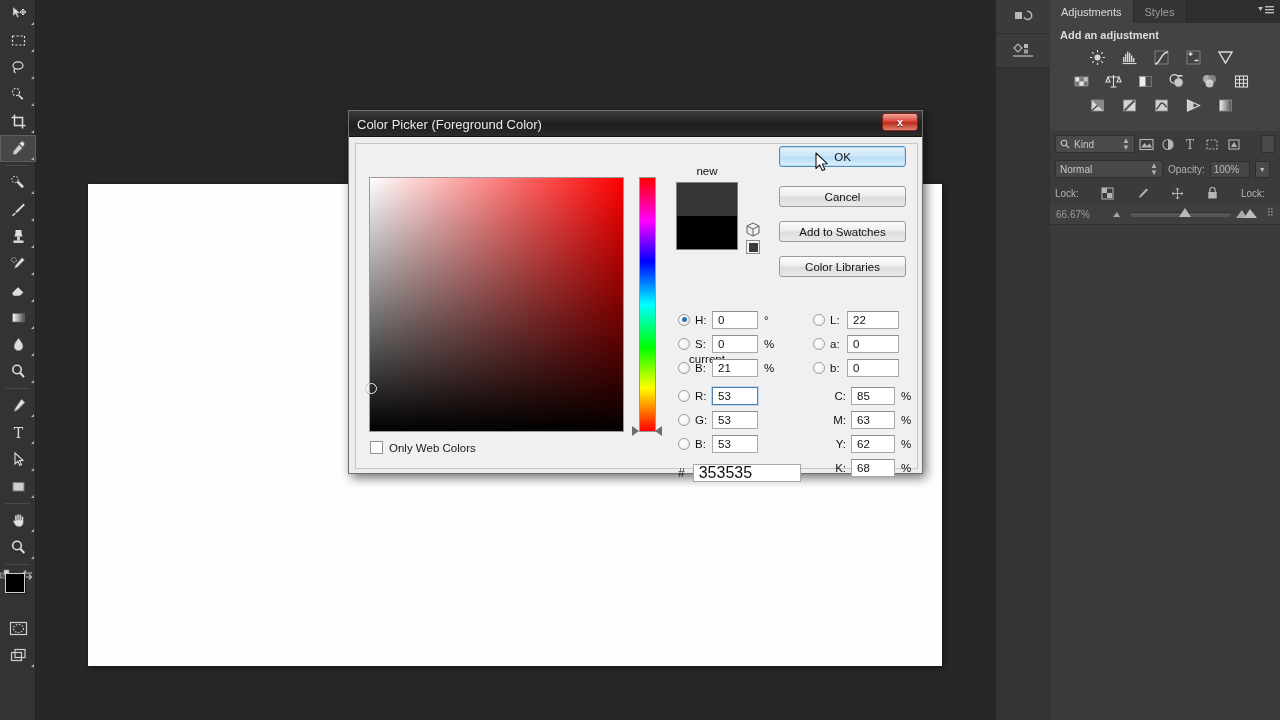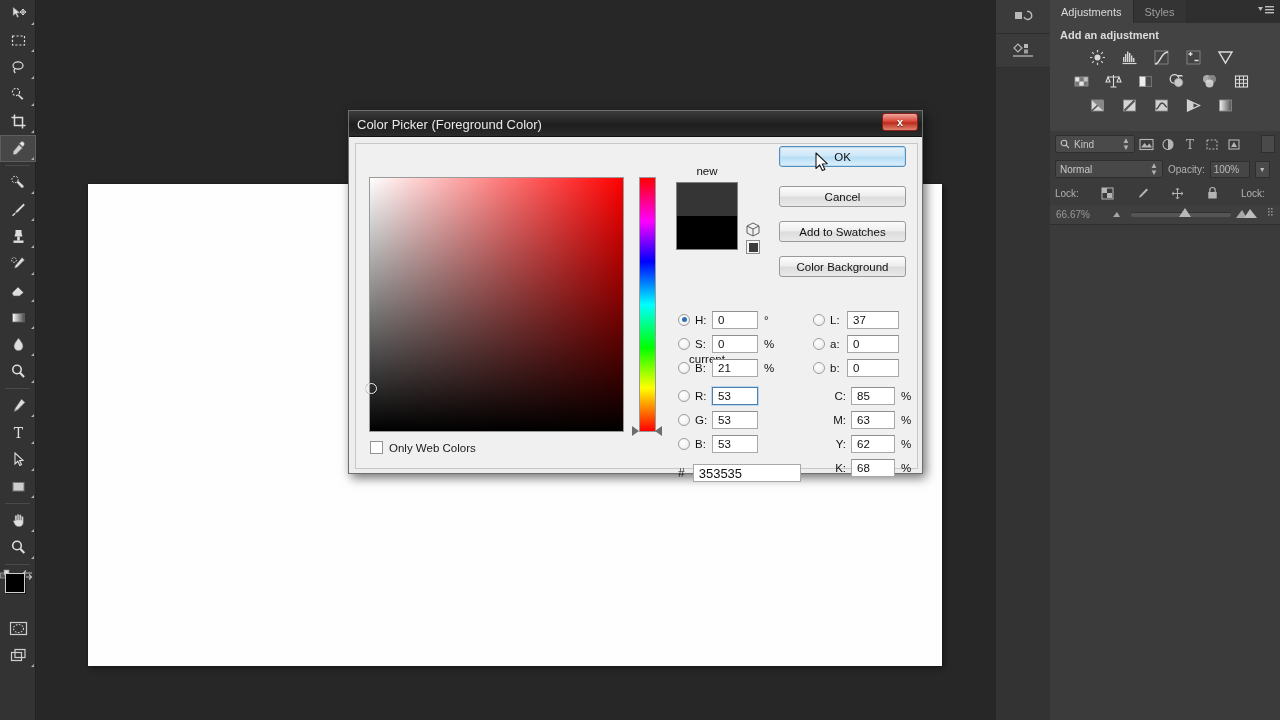--- a/index.html
+++ b/index.html
@@ -304,21 +304,21 @@
   .finput.w44 { width: 44px; }
   .finput.w52 { width: 52px; }
   .finput.focus { border: 1px solid #4c7fb3; box-shadow: 0 0 0 1px #bcd6ea; }
   .funit { font-size: 11.5px; color: #111; margin-left: 6px; }
   .lab-right { font-size: 11.5px; color: #111; width: 16px; text-align: right; margin-right: 5px; }
 
   .hexrow { position: absolute; left: 322px; top: 320px; display: flex; align-items: center; }
   .hexhash { font-size: 12px; color: #222; margin-right: 8px; }
   .hexinput {
     width: 108px; height: 18px; background: #fff; border: 1px solid #a8a8a8;
-    font-size: 13px; color: #111; display: flex; align-items: center; padding-left: 5px;
+    font-size: 16px; color: #111; display: flex; align-items: center; padding-left: 5px;
   }
 
   
   .cursor { position: absolute; left: 815px; top: 152px; pointer-events: none; }
 </style>
 </head>
 <body>
 
 <div id="app">
 
@@ -833,21 +833,21 @@
             <path d="M1 4 L7 7 L13 4M7 7 L7 14" fill="none" stroke="#5e5e5e" stroke-width="1"></path>
           </svg>
       </div>
       <div class="pv-websafe">
           <i></i>
         </div>
 
       <div class="btn primary" id="btn-ok">OK</div>
       <div class="btn" id="btn-cancel">Cancel</div>
       <div class="btn" id="btn-swatches">Add to Swatches</div>
-      <div class="btn" id="btn-libraries">Color Background</div>
+      <div class="btn" id="btn-libraries">Color Libraries</div>
 
       <div class="frow" style="left:322px; top:166px">
         <span class="radio on"></span>
         <span class="flabel">H:</span>
         <span class="finput w46">0</span>
         <span class="funit">°</span>
       </div>
       <div class="frow" style="left:322px; top:190px">
         <span class="radio"></span>
         <span class="flabel">S:</span>
@@ -873,21 +873,21 @@
       </div>
       <div class="frow" style="left:322px; top:290px">
         <span class="radio"></span>
         <span class="flabel">B:</span>
         <span class="finput w46">53</span>
       </div>
 
       <div class="frow" style="left:457px; top:166px">
         <span class="radio"></span>
         <span class="flabel">L:</span>
-        <span class="finput w52">37</span>
+        <span class="finput w52">22</span>
       </div>
       <div class="frow" style="left:457px; top:190px">
         <span class="radio"></span>
         <span class="flabel">a:</span>
         <span class="finput w52">0</span>
       </div>
       <div class="frow" style="left:457px; top:214px">
         <span class="radio"></span>
         <span class="flabel">b:</span>
         <span class="finput w52">0</span>

